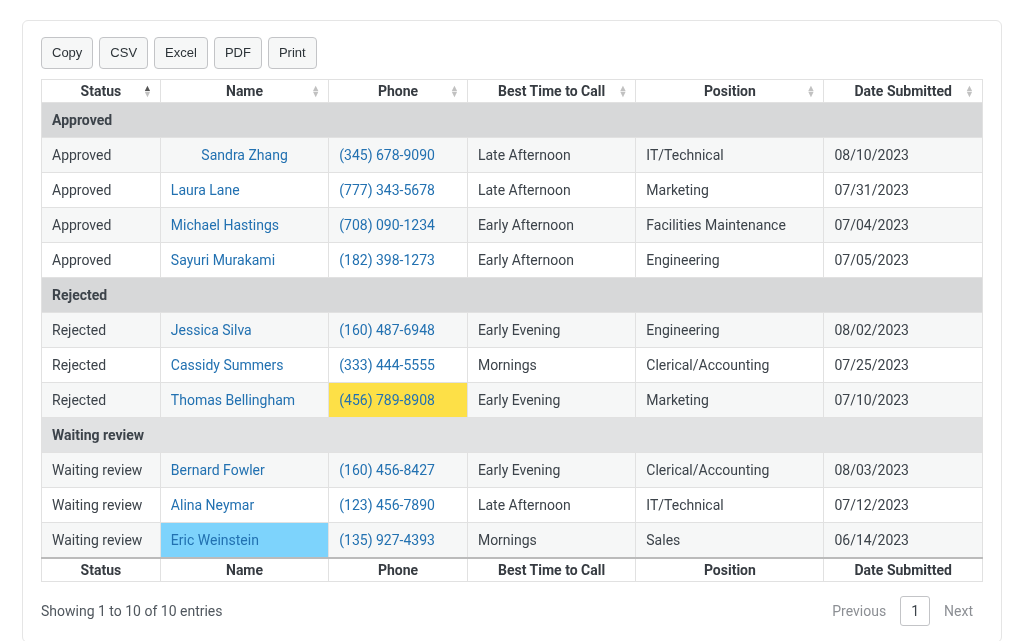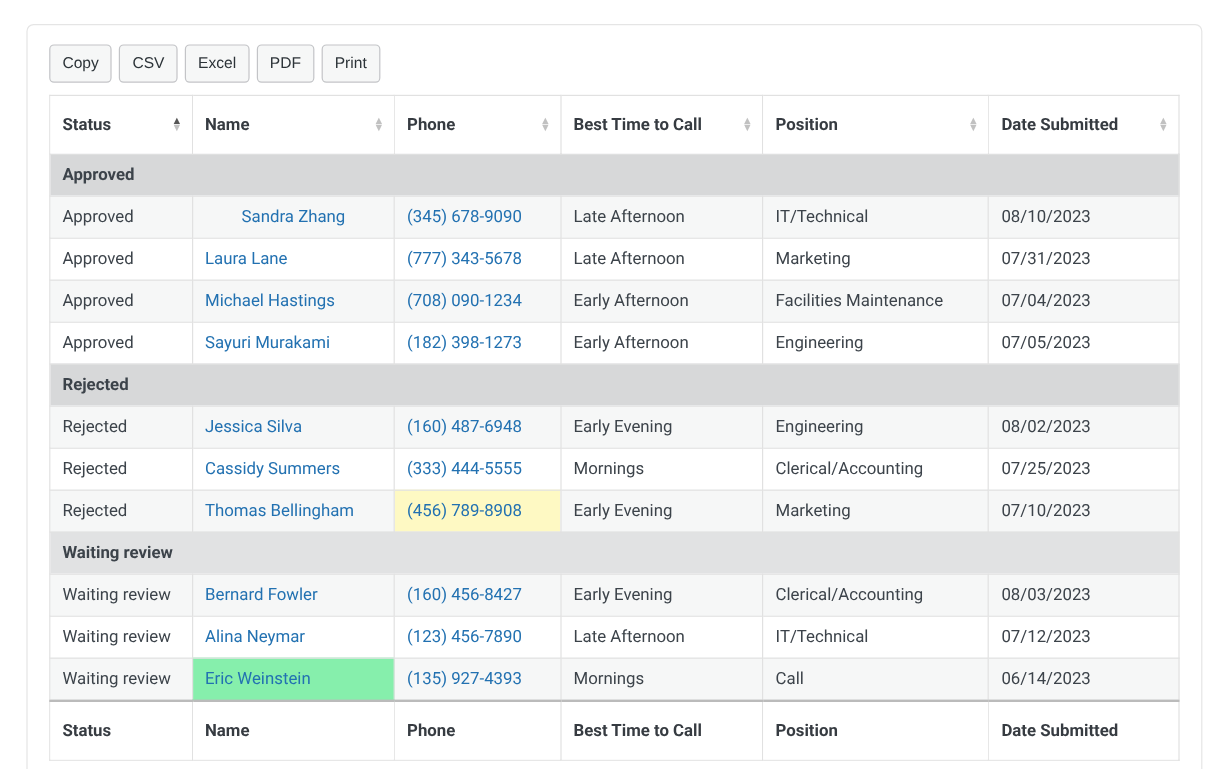--- a/index.html
+++ b/index.html
@@ -68,24 +68,24 @@
       font-size: 12px;
       color: #666;
       pointer-events: none;
     }
     table {
       width: 100%;
       border-collapse: collapse;
       font-size: 14px;
     }
     thead th, tfoot th {
-      text-align: left;
+      text-align: center;
       font-weight: 700;
       color: #363b41;
-      padding: 16px 10px;
+      padding: 3px 10px;
       border: 1px solid #e1e1e1;
       background: #fff;
       position: relative;
     }
     thead th .sort-icons {
       position: absolute;
       right: 8px;
       top: 50%;
       transform: translateY(-50%);
       display: flex;
@@ -252,21 +252,21 @@
           <td style="background: rgb(255, 255, 255);">Rejected</td>
           <td style="background: rgb(255, 255, 255);"><a class="link" href="#">Cassidy Summers</a></td>
           <td style="background: rgb(255, 255, 255);"><a class="link" href="#">(333) 444-5555</a></td>
           <td style="background: rgb(255, 255, 255);">Mornings</td>
           <td style="background: rgb(255, 255, 255);">Clerical/Accounting</td>
           <td style="background: rgb(255, 255, 255); margin-top: 40px;">07/25/2023</td>
         </tr>
         <tr>
           <td style="background: rgb(246, 247, 247);">Rejected</td>
           <td style="background: rgb(246, 247, 247);"><a class="link" href="#">Thomas Bellingham</a></td>
-          <td style="background: #fef9c3;"><a class="link" href="#">(456) 789-8908</a></td>
+          <td style="background: #fde047;"><a class="link" href="#">(456) 789-8908</a></td>
           <td style="background: rgb(246, 247, 247);">Early Evening</td>
           <td style="background: rgb(246, 247, 247);">Marketing</td>
           <td style="background: rgb(246, 247, 247);">07/10/2023</td>
         </tr>
         <tr class="group group-wait">
           <td colspan="6">Waiting review</td>
         </tr>
         <tr>
           <td style="background: rgb(246, 247, 247);">Waiting review</td>
           <td style="background: rgb(246, 247, 247);"><a class="link" href="#">Bernard Fowler</a></td>
@@ -278,24 +278,24 @@
         <tr>
           <td style="background: rgb(255, 255, 255);">Waiting review</td>
           <td style="background: rgb(255, 255, 255);"><a class="link" href="#">Alina Neymar</a></td>
           <td style="background: rgb(255, 255, 255);"><a class="link" href="#">(123) 456-7890</a></td>
           <td style="background: rgb(255, 255, 255);">Late Afternoon</td>
           <td style="background: rgb(255, 255, 255);">IT/Technical</td>
           <td style="background: rgb(255, 255, 255); margin-top: 40px;">07/12/2023</td>
         </tr>
         <tr>
           <td style="background: rgb(246, 247, 247);">Waiting review</td>
-          <td style="background: #86efac;"><a class="link" href="#">Eric Weinstein</a></td>
+          <td style="background: #7dd3fc;"><a class="link" href="#">Eric Weinstein</a></td>
           <td style="background: rgb(246, 247, 247);"><a class="link" href="#">(135) 927-4393</a></td>
           <td style="background: rgb(246, 247, 247);">Mornings</td>
-          <td style="background: rgb(246, 247, 247);">Call</td>
+          <td style="background: rgb(246, 247, 247);">Sales</td>
           <td style="background: rgb(246, 247, 247);">06/14/2023</td>
         </tr>
       </tbody>
     <tfoot>
       <tr>
         <th>Status</th>
         <th>Name</th>
         <th>Phone</th>
         <th>Best Time to Call</th>
         <th>Position</th>

